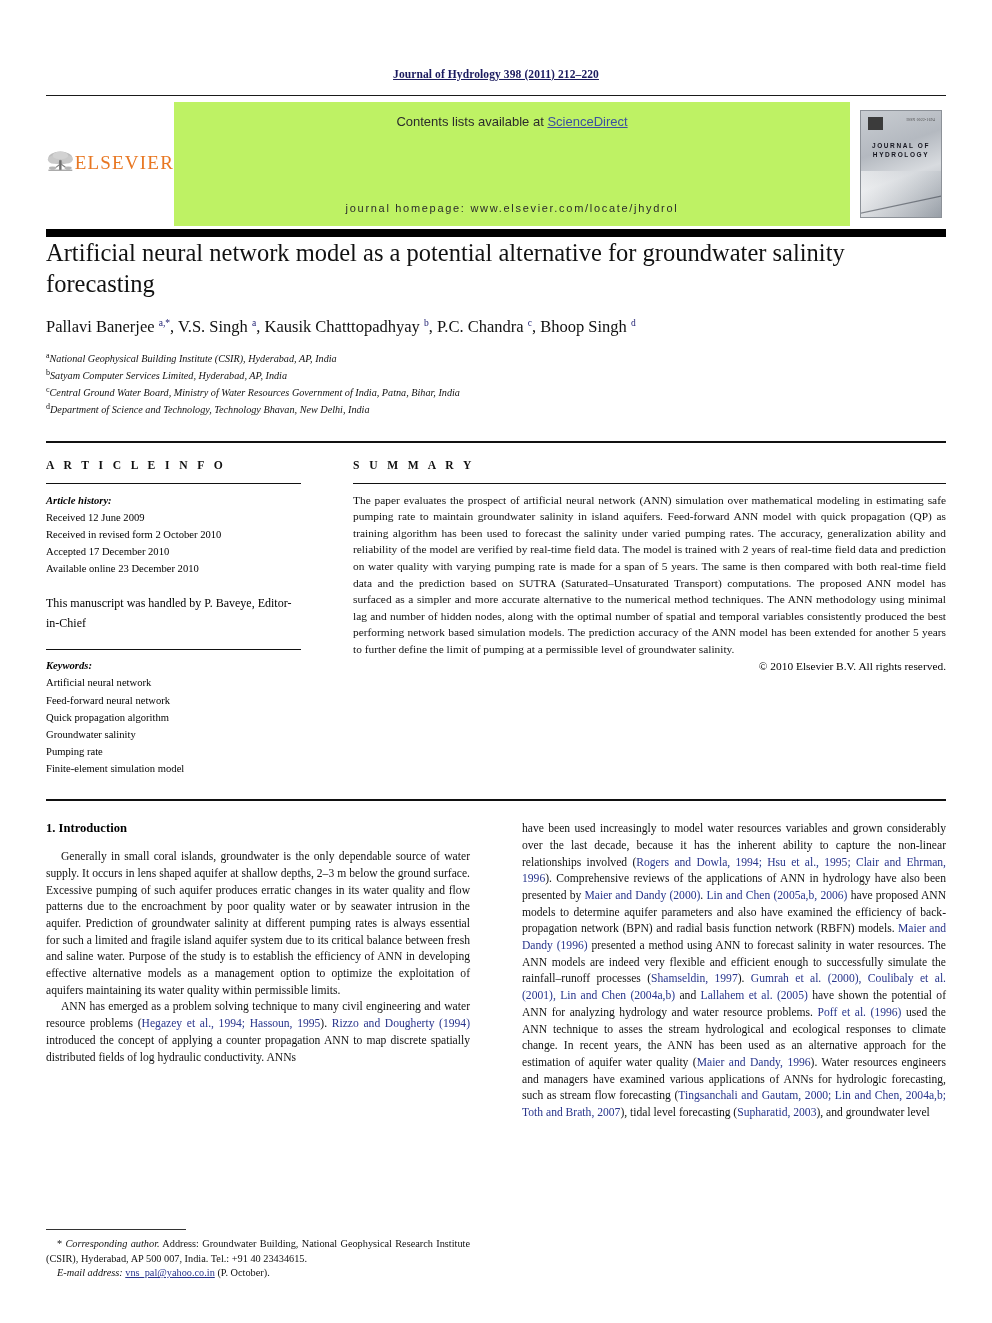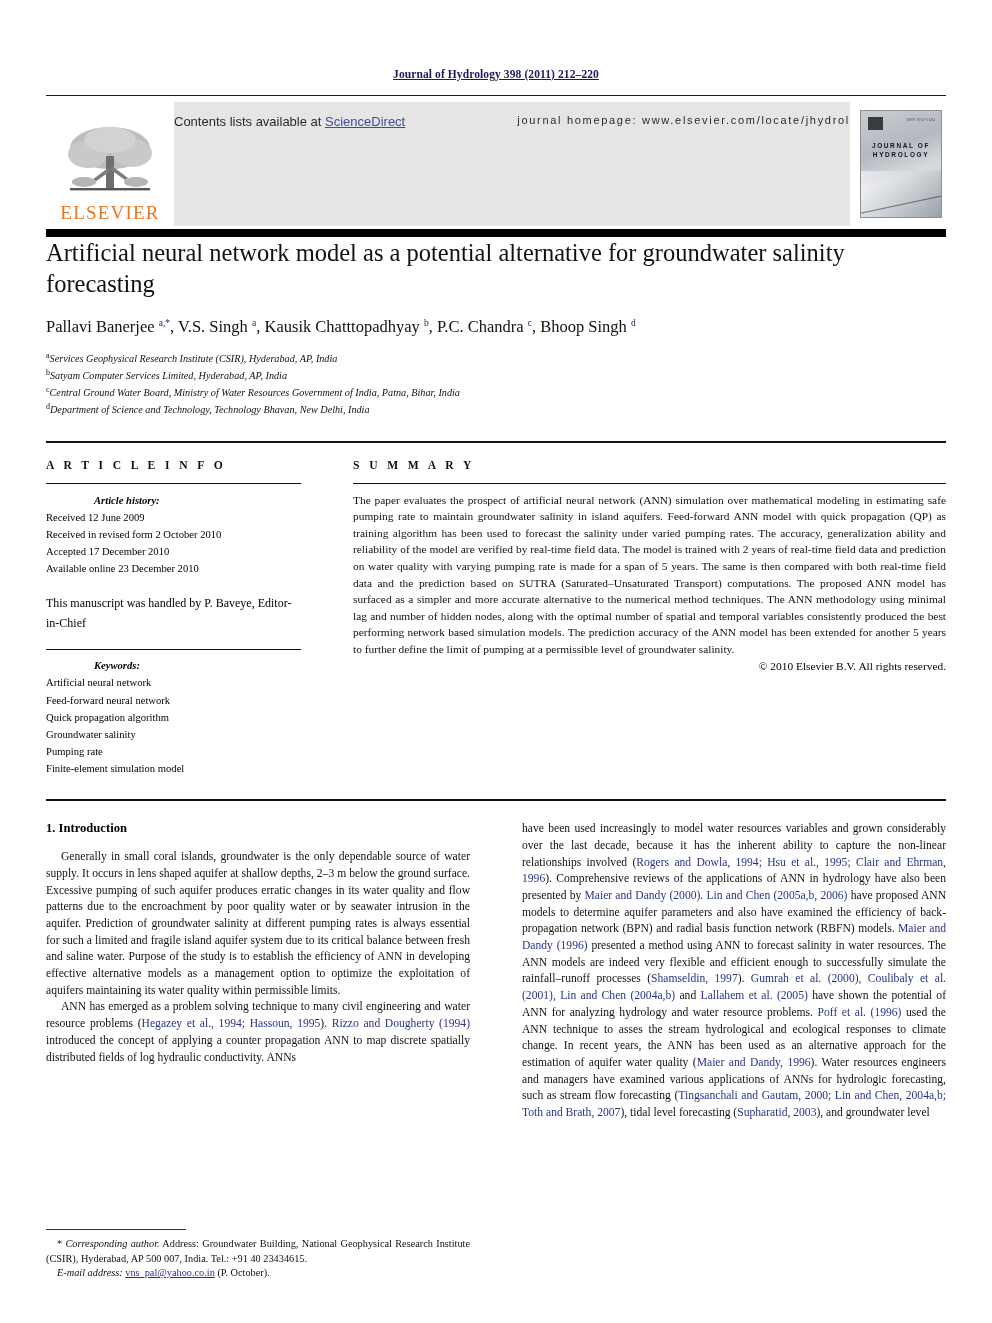--- a/index.html
+++ b/index.html
@@ -44,41 +44,40 @@
     display: flex;
     align-items: stretch;
     height: 124px;
     margin-top: 6px;
   }
   .elsevier-box {
     width: 128px;
     flex: 0 0 128px;
     background: #ffffff;
     display: flex;
-    flex-direction: column;
     align-items: center;
     justify-content: flex-end;
     padding-bottom: 4px;
     box-sizing: border-box;
   }
   .tree-svg { display:block; }
   .elsevier-word {
     font-family: "Liberation Serif", serif;
     font-size: 19px;
     letter-spacing: 1.2px;
     color: #E87722;
     margin-top: 1px;
     line-height: 1;
   }
   .center-box {
     flex: 1 1 auto;
-    background: #e5e5e5;
+    background: #bef264;
     text-align: center;
     display: flex;
-    flex-direction: row;
+    flex-direction: column;
     justify-content: space-between;
     padding: 12px 0 12px 0;
     box-sizing: border-box;
     gap: 36px;
   }
   .contents-line {
     font-family: "Liberation Sans", sans-serif;
     font-size: 13px;
     color: #2b2b2b;
   }
@@ -213,21 +212,20 @@
   .rule-sec {
     border-top: 1.4px solid #111111;
     margin-top: 11px;
     margin-bottom: 8px;
   }
   .meta-label {
     font-style: italic;
     font-weight: bold;
     font-size: 10.6px;
     line-height: 1.62;
-    margin-left: 48px;
   }
   .meta-line {
     font-size: 10.6px;
     line-height: 1.62;
   }
   .meta-gap { height: 17px; }
   .handled {
     font-size: 12px;
     line-height: 1.62;
   }
@@ -361,21 +359,21 @@
       </div>
     </div>
   </div>
 
   <div class="rule-black"></div>
 
   <div class="title-block">
     <h1 class="article-title">Artificial neural network model as a potential alternative for groundwater salinity forecasting</h1>
     <div class="authors">Pallavi Banerjee <sup>a,*</sup>, V.S. Singh <sup>a</sup>, Kausik Chatttopadhyay <sup>b</sup>, P.C. Chandra <sup>c</sup>, Bhoop Singh <sup>d</sup></div>
     <div class="affils">
-      <div class="affil"><sup>a</sup><span>Services Geophysical Research Institute (CSIR), Hyderabad, AP, India</span></div>
+      <div class="affil"><sup>a</sup><span>National Geophysical Building Institute (CSIR), Hyderabad, AP, India</span></div>
       <div class="affil"><sup>b</sup><span>Satyam Computer Services Limited, Hyderabad, AP, India</span></div>
       <div class="affil"><sup>c</sup><span>Central Ground Water Board, Ministry of Water Resources Government of India, Patna, Bihar, India</span></div>
       <div class="affil"><sup>d</sup><span>Department of Science and Technology, Technology Bhavan, New Delhi, India</span></div>
     </div>
   </div>
 
   <div class="rule-heavy2"></div>
 
   <div class="info-area">
 

